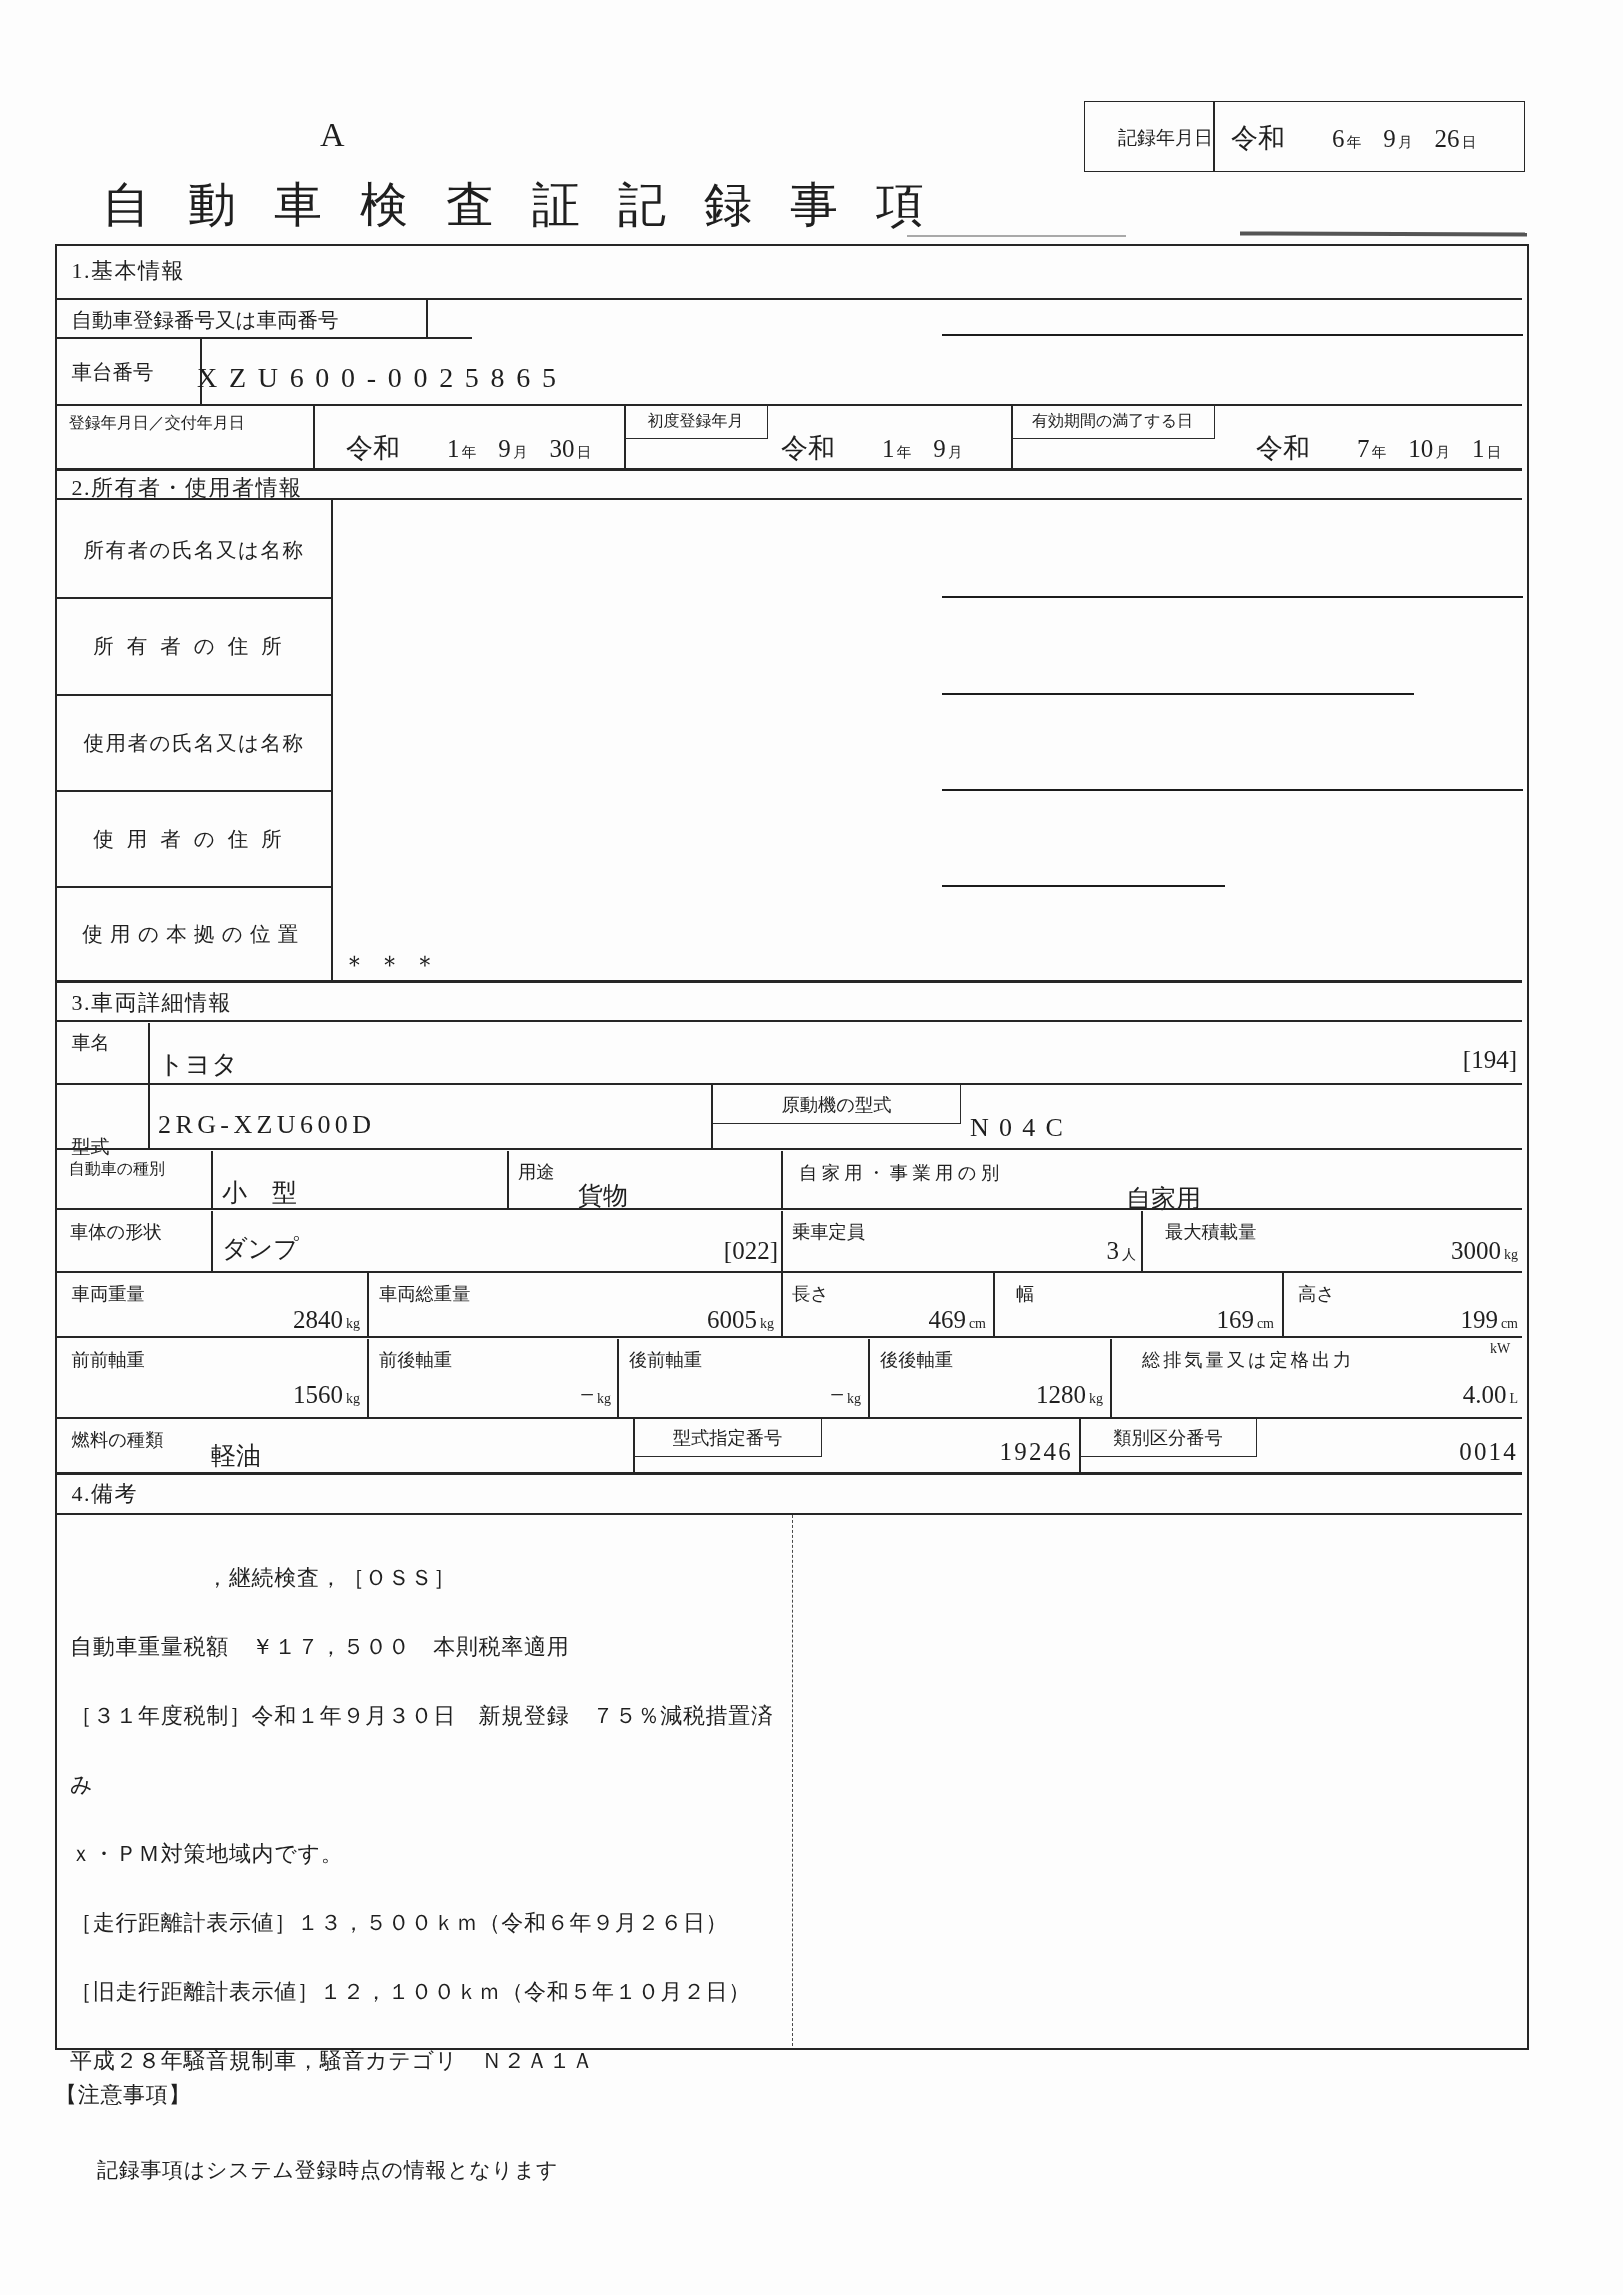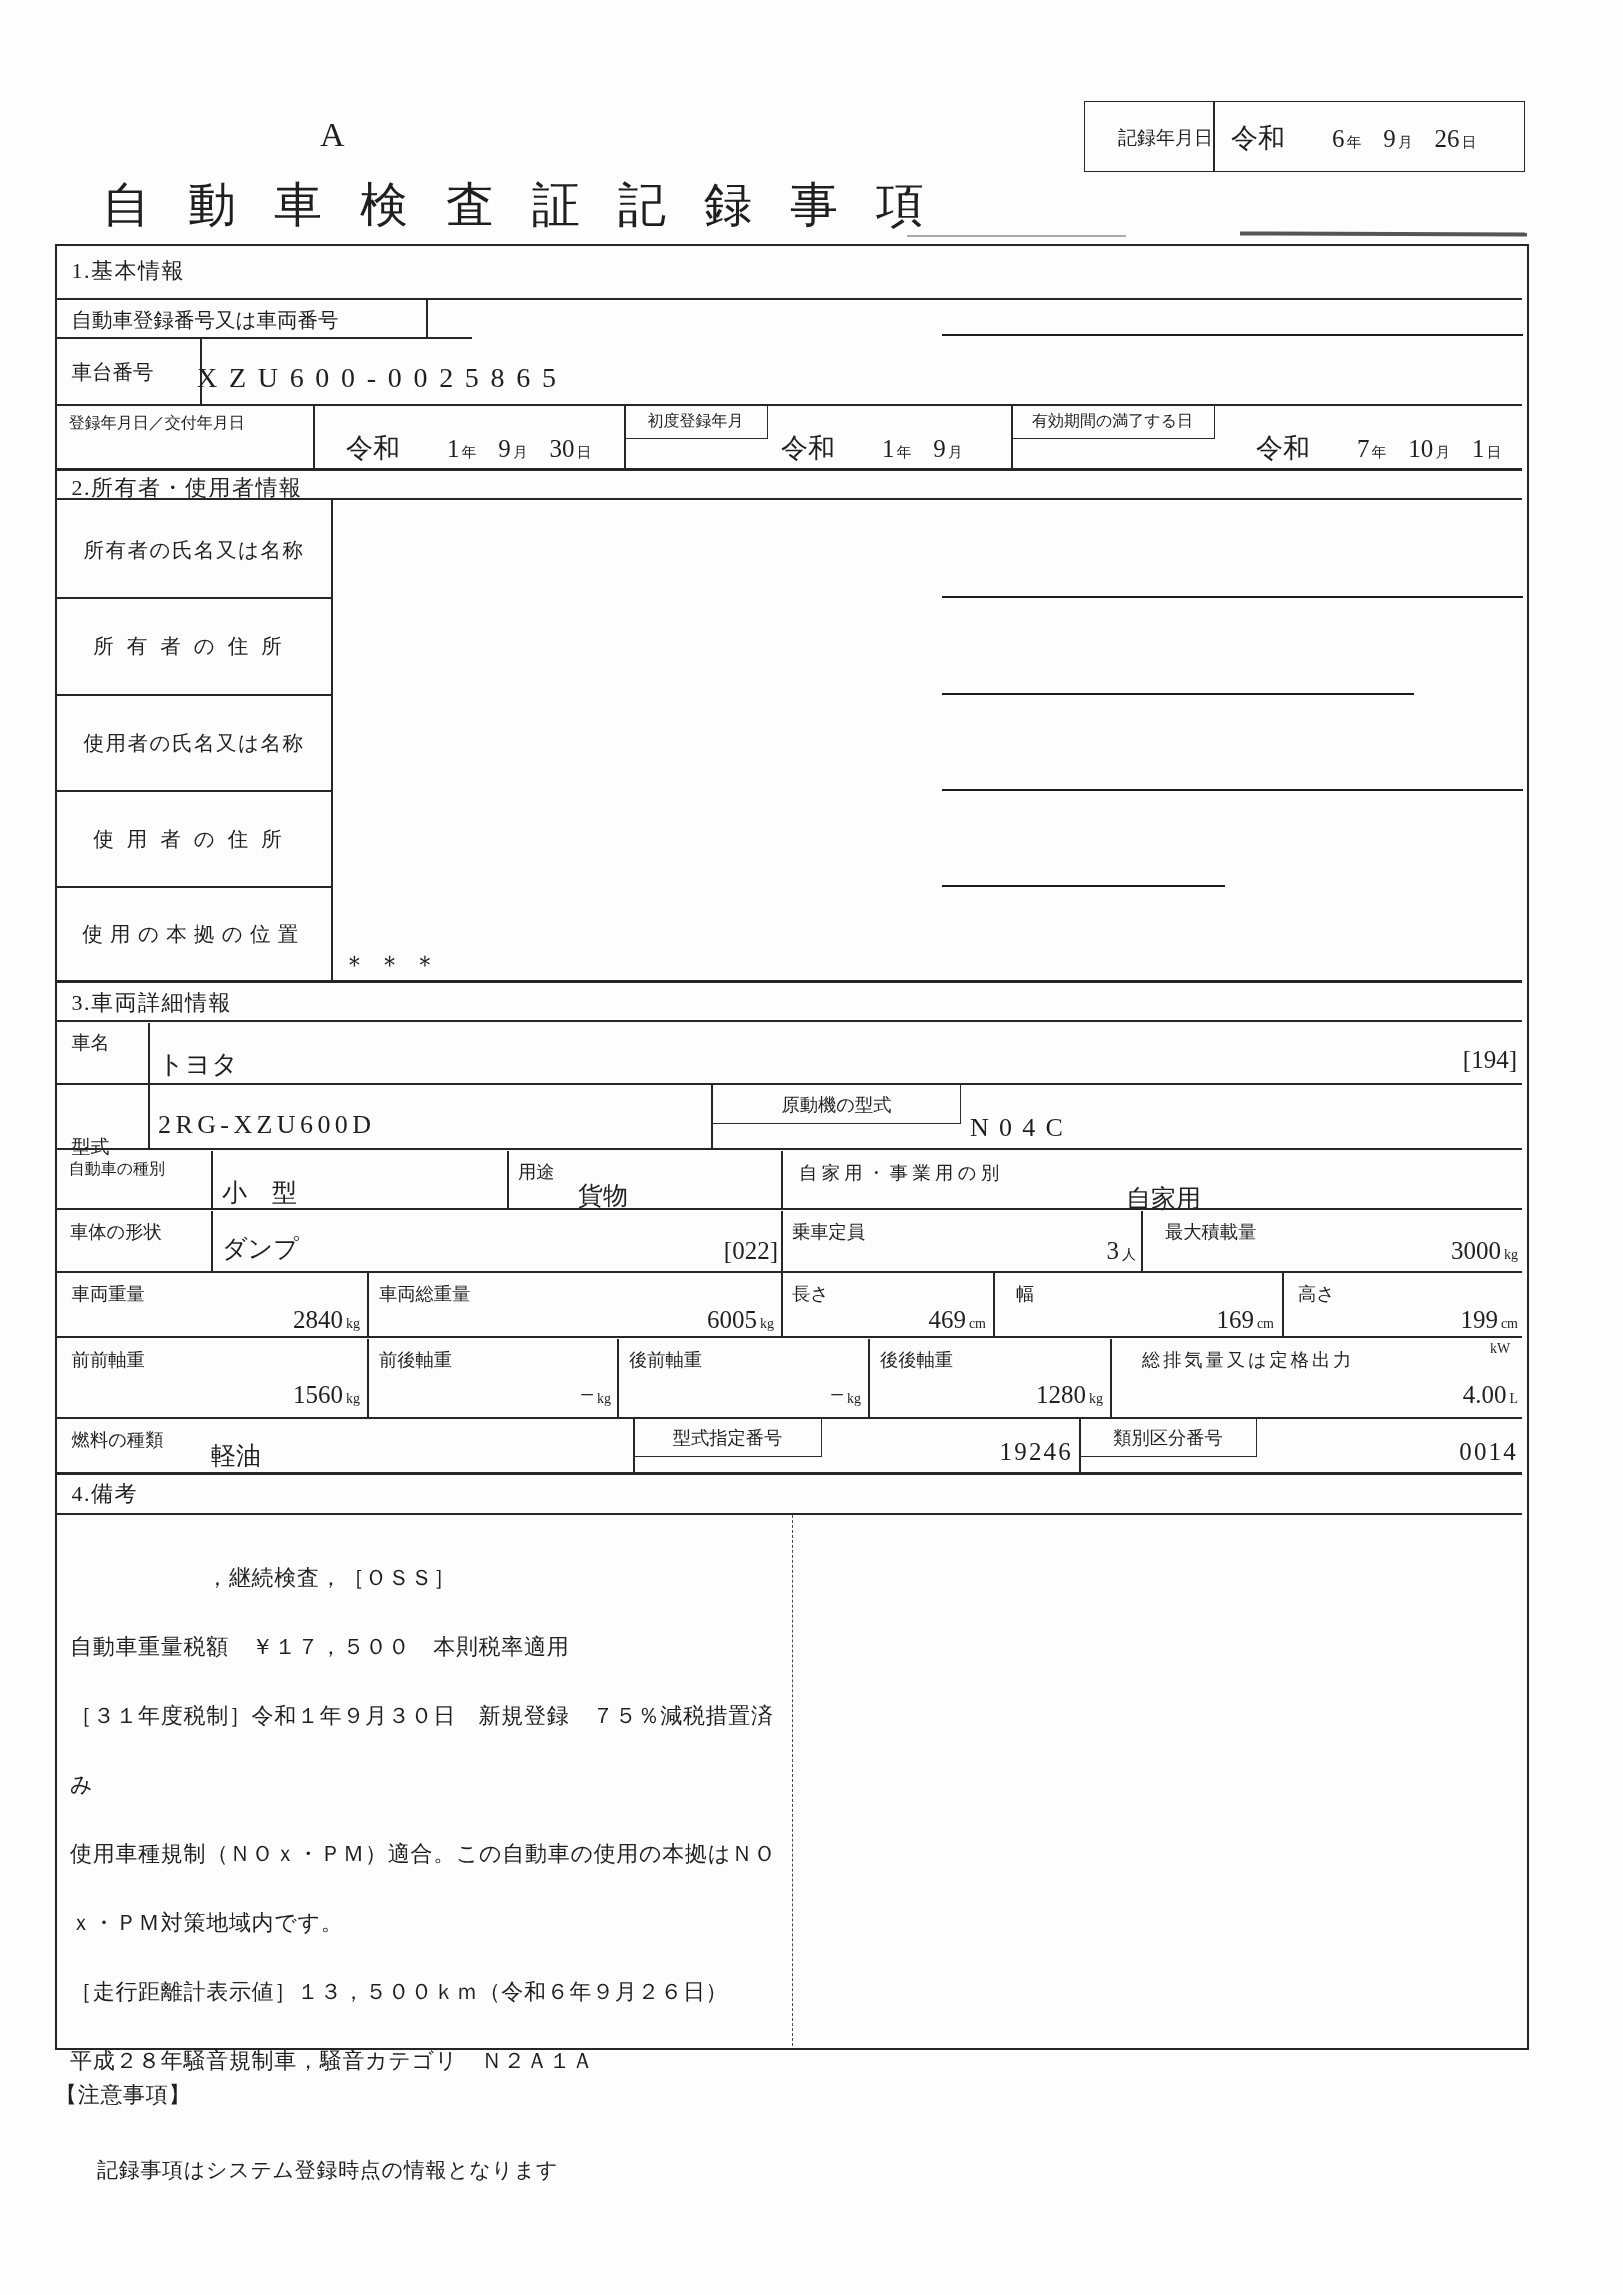--- a/index.html
+++ b/index.html
@@ -271,23 +271,23 @@
 
     <div class="abs sec-h" style="left:14.6px;top:1233px;">4.備考</div>
     <div class="hl" style="left:0;top:1267px;width:1465px;"></div>
 
     <div class="dashedv" style="left:735px;top:1269px;height:531px;"></div>
     <div class="remarks">
       <div>　　　　　　，継続検査，［ＯＳＳ］</div>
       <div>自動車重量税額　￥１７，５００　本則税率適用</div>
       <div>［３１年度税制］令和１年９月３０日　新規登録　７５％減税措置済</div>
       <div>み</div>
-      <div>使用車種規制（ＮＯｘ・ＰＭ）適合。この自動車の使用の本拠はＮＯ</div>
       <div>ｘ・ＰＭ対策地域内です。</div>
       <div>［走行距離計表示値］１３，５００ｋｍ（令和６年９月２６日）</div>
+      <div>［旧走行距離計表示値］１２，１００ｋｍ（令和５年１０月２日）</div>
       <div>平成２８年騒音規制車，騒音カテゴリ　Ｎ２Ａ１Ａ</div>
       
       
       
       
       
       
       
       
     </div>

